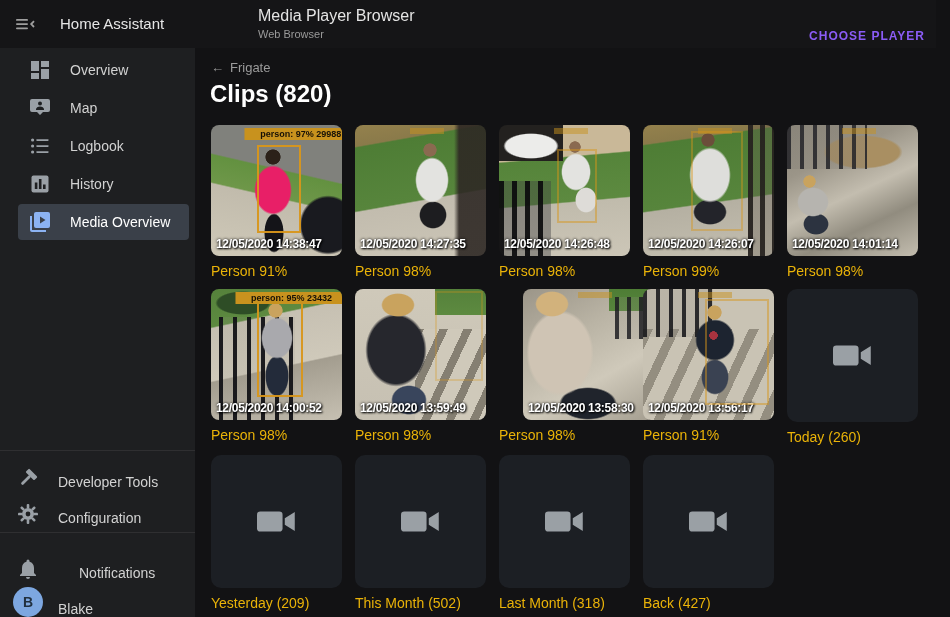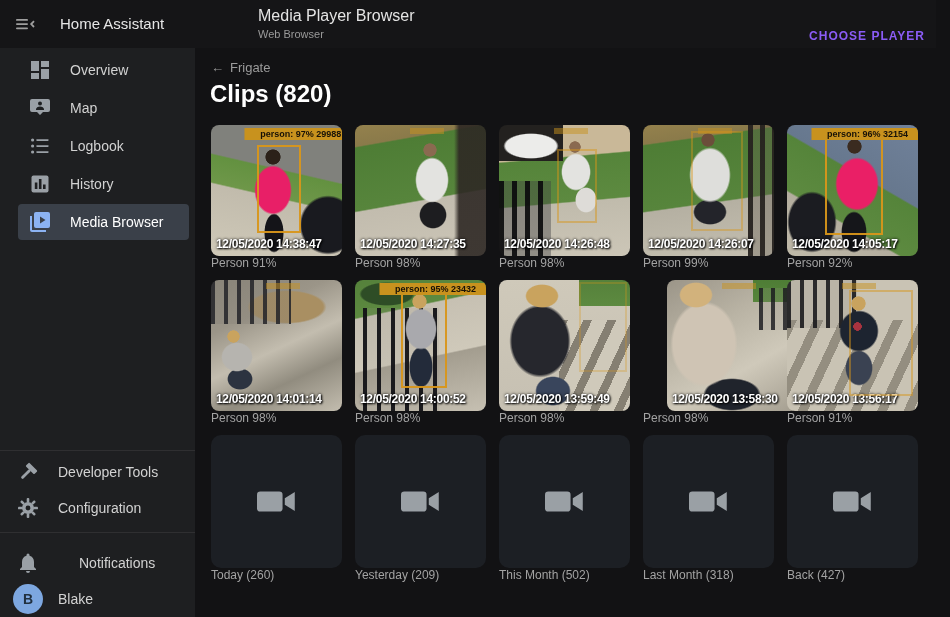--- a/index.html
+++ b/index.html
@@ -17,33 +17,33 @@
   .choose-player { position:absolute; right:11px; top:12px; height:48px; line-height:48px; background:none; border:none;
                    font-family:"Liberation Sans", sans-serif; font-size:12px; font-weight:bold; letter-spacing:1px;
                    color:#8b5cf6; cursor:pointer; }
 
   
   .sidebar { position:absolute; left:0; top:48px; width:195px; height:569px; background:#1e1f21; }
   .nav-item { position:relative; height:36px; margin:2px 6px; border-radius:4px; display:flex; align-items:center;
               color:#d2d2d2; font-size:14px; font-weight:500; cursor:pointer; }
   .nav-item .ic { width:24px; height:24px; margin:0 18px 0 10px; flex:none; }
   .nav-item.active { background:#3a4049; color:#fff; }
-  .nav-abs { position:absolute; left:0; right:16px; }
+  .nav-abs { position:absolute; left:0; right:16px;align-items:flex-end; }
   .sb-divider { position:absolute; left:0; width:195px; height:1px; background:#2f2f31; }
   .avatar { width:30px; height:30px; border-radius:50%; background:#7da7e0; color:#21303f; font-size:14px; font-weight:bold;
             text-align:center; line-height:30px; margin:0 15px 0 7px; flex:none; }
 
   
   .main { position:absolute; left:195px; top:48px; width:755px; height:569px; background:#121214; }
   .breadcrumb { position:absolute; left:16px; top:12px; font-size:13px; color:#9b9b9b; cursor:pointer; }
   .breadcrumb .arr { margin-right:6px; }
   .page-title { position:absolute; left:15px; top:32px; font-size:24px; font-weight:bold; color:#ffffff; }
   .grid { position:absolute; left:16px; top:77px; width:710px; display:grid;
           grid-template-columns:repeat(5,131px); column-gap:13px; row-gap:10px; }
-  .caption { font-size:12px; color:#a3a3a3; }
+  .caption { margin-top:7px; font-size:14px; color:#eab308; }
 
   .thumb { position:relative; width:131px; height:131px; border-radius:8px; overflow:hidden; background:#26282c; cursor:pointer; }
   .ts { position:absolute; left:5px; bottom:5px; font-size:12px; font-weight:bold; color:#fff; white-space:nowrap;
         letter-spacing:-0.3px; text-shadow:0 0 3px #000, 1px 1px 2px #000; }
   .tag { position:absolute; top:3px; left:50%; transform:translateX(-50%); background:#c8921e; color:#171107;
          font-size:9px; font-weight:bold; padding:1px 16px; white-space:nowrap; z-index:3;margin-left:15px; }
   .bbox { position:absolute; display:none; border:2px solid rgba(216,150,26,0.95); z-index:2; }
 
   .folder-thumb { width:131px; height:133px; border-radius:10px; background:#1c1f24; display:flex;
                   align-items:center; justify-content:center; cursor:pointer; }
@@ -221,21 +221,21 @@
           <rect x="15" y="12.5" width="2.6" height="4.5" fill="#1e1f21"></rect>
         </svg>
         <span>History</span>
       </div>
       <div class="nav-item active">
         <svg class="ic" viewBox="0 0 24 24">
           <path d="M8,2h12a2,2 0 0 1 2,2v12a2,2 0 0 1 -2,2H8a2,2 0 0 1 -2,-2V4a2,2 0 0 1 2,-2z" fill="#8cb3f2"></path>
           <path d="M12,6.5v7l5.5,-3.5z" fill="#3a4049"></path>
           <path d="M4,6H2v14a2,2 0 0 0 2,2h14v-2H4z" fill="#8cb3f2"></path>
         </svg>
-        <span>Media Browser</span>
+        <span>Media Overview</span>
       </div>
     </div>
 
     <div class="sb-divider" style="top:402px;"></div>
     <div class="nav-item nav-abs" style="top:404px;">
       <svg class="ic" viewBox="0 0 24 24">
         <g fill="#9aa0a6" transform="rotate(45 12 12)">
           <rect x="6" y="4.5" width="12" height="5" rx="1"></rect>
           <rect x="10.6" y="9" width="2.8" height="12" rx="1.2"></rect>
         </g>
@@ -307,28 +307,20 @@
 
   <div class="cell">
     <div class="thumb scene-4">
 
       <div class="bbox"></div>
       <span class="ts">12/05/2020 14:26:07</span>
     </div>
     <div class="caption">Person 99%</div>
   </div>
 
-  <div class="cell">
-    <div class="thumb scene-5">
-      <span class="tag">person: 96% 32154</span>
-      <div class="bbox"></div>
-      <span class="ts">12/05/2020 14:05:17</span>
-    </div>
-    <div class="caption">Person 92%</div>
-  </div>
 
   <div class="cell">
     <div class="thumb scene-6">
 
       <span class="ts">12/05/2020 14:01:14</span>
     </div>
     <div class="caption">Person 98%</div>
   </div>
 
   <div class="cell">

